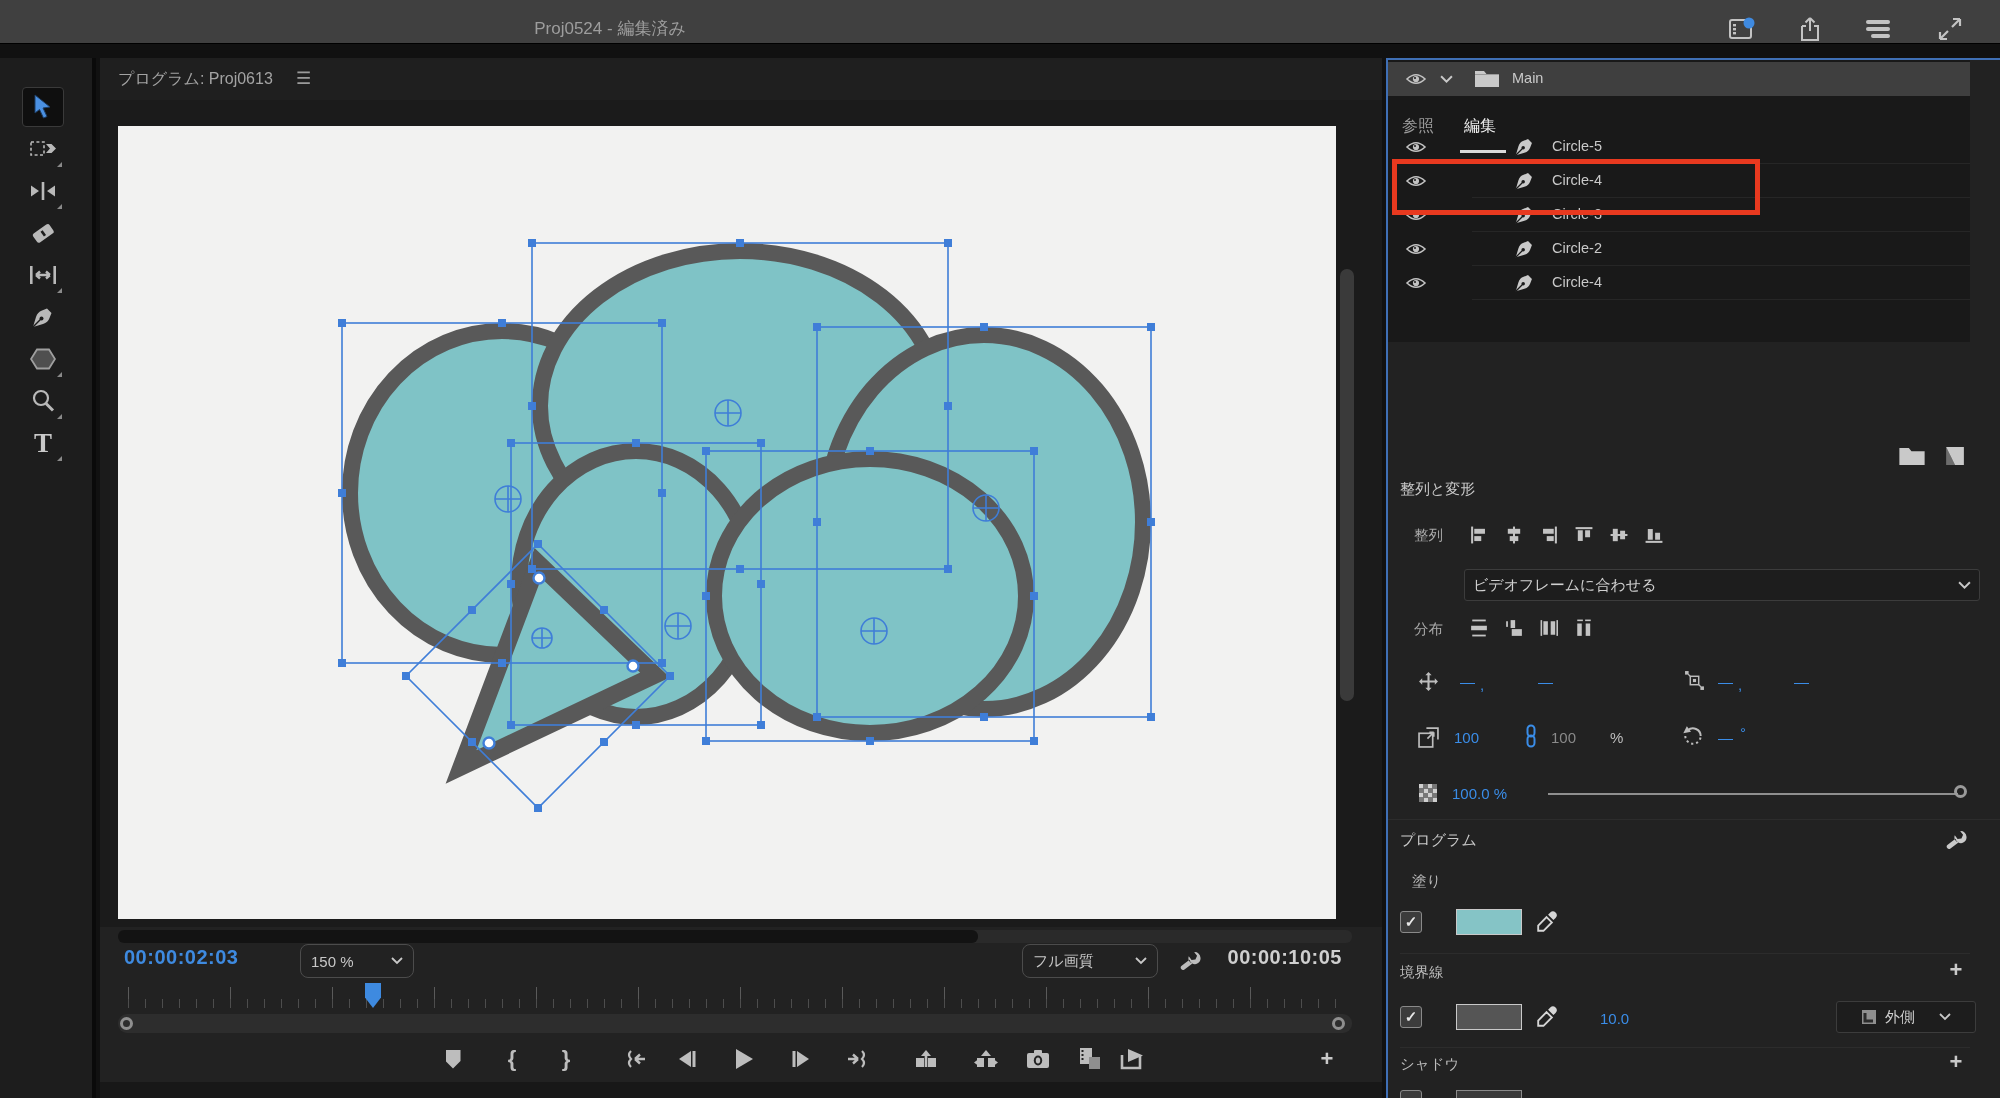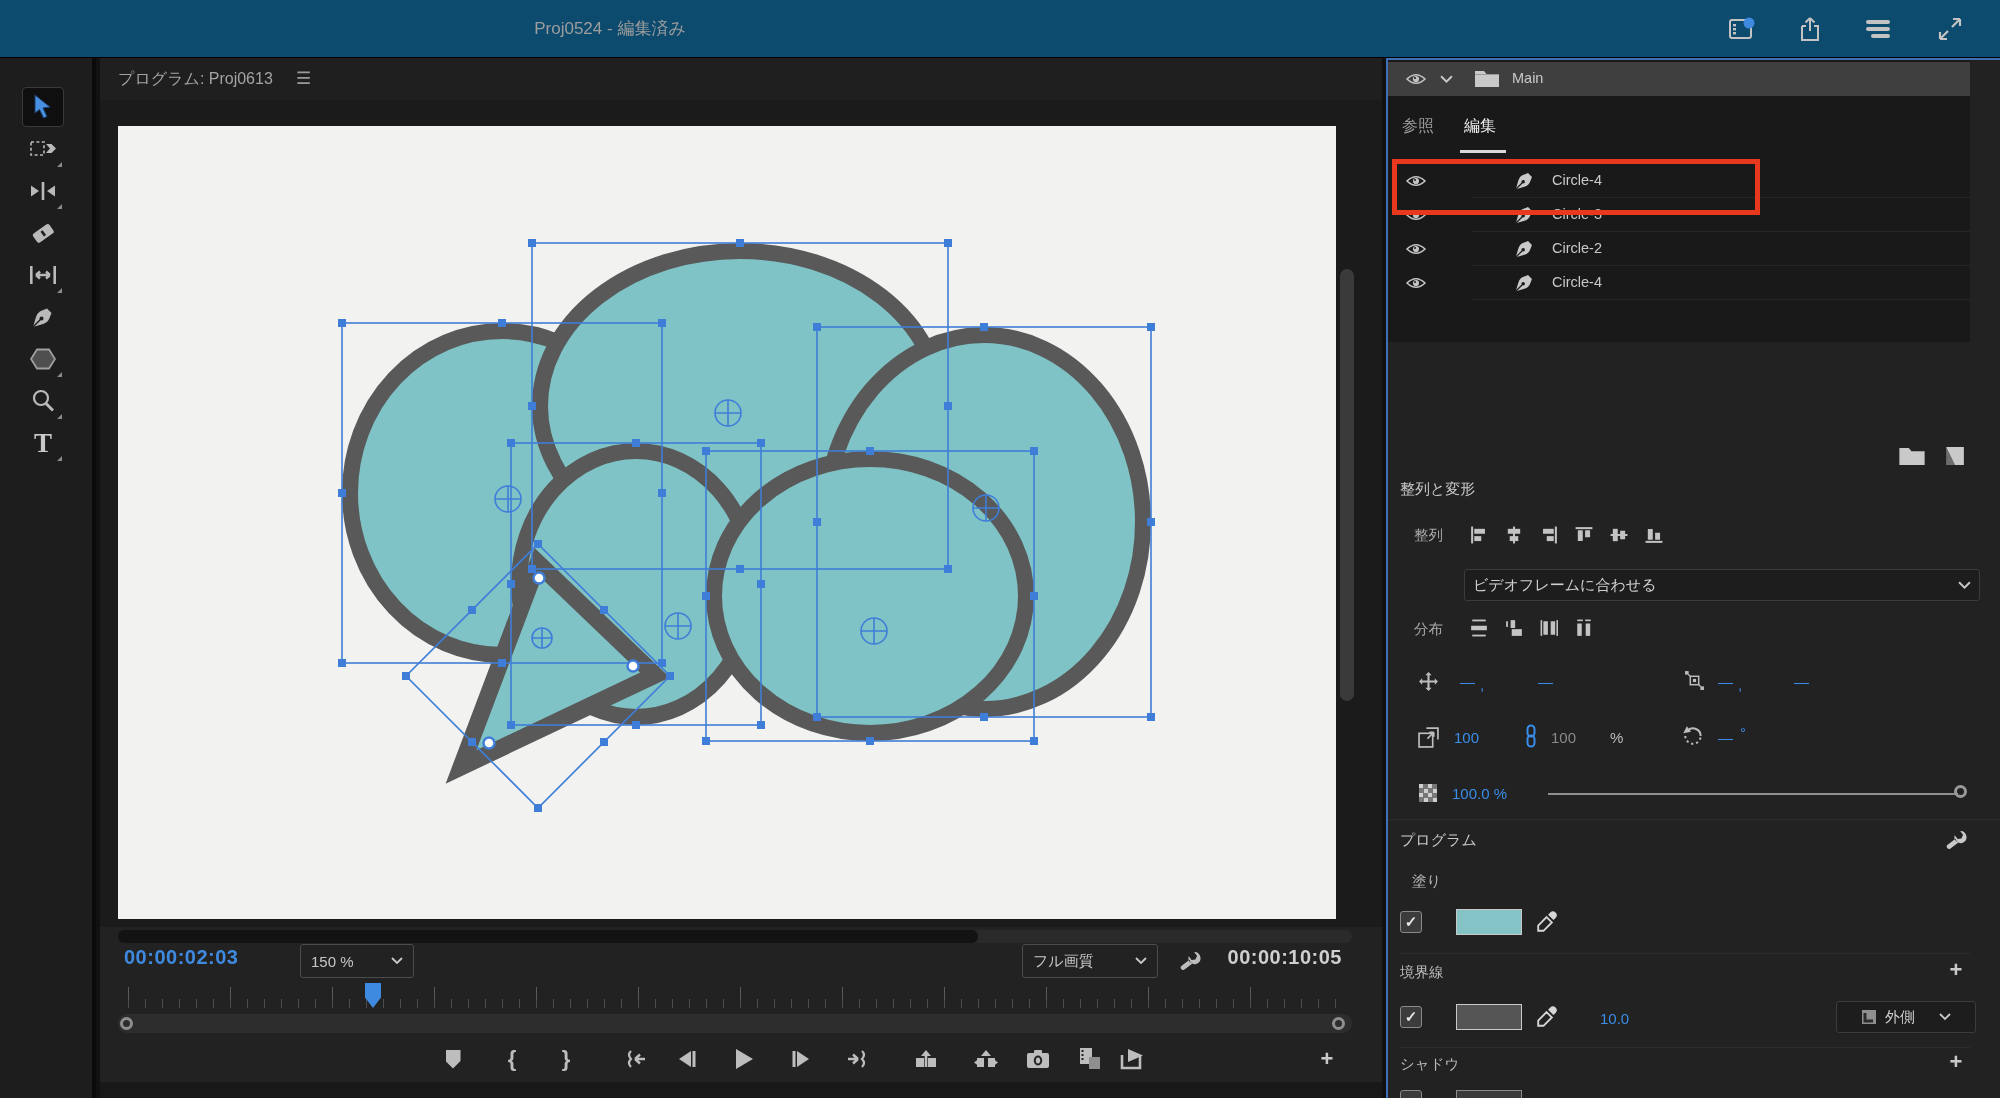--- a/index.html
+++ b/index.html
@@ -1,40 +1,40 @@
 <!DOCTYPE html>
 <html><head>
 <meta charset="utf-8">
 <style>
   html,body{margin:0;padding:0;background:#000;}
   *{box-sizing:border-box;font-family:"Liberation Sans",sans-serif;}
   #window{position:relative;width:2000px;height:1098px;background:#111;overflow:hidden;color:#c9c9c9;}
   .abs{position:absolute;}
   
-  #topbar{left:0;top:0;width:2000px;height:58px;background:#0c4a6e;border-bottom:1px solid #000;}
+  #topbar{left:0;top:0;width:2000px;height:44px;background:#404040;border-bottom:1px solid #000;}
   #win-title{left:0;top:0;width:1220px;height:57px;display:flex;align-items:center;justify-content:center;color:#9d9d9d;font-size:17px;}
   .topicon{top:13px;width:32px;height:32px;display:flex;align-items:center;justify-content:center;color:#c3c3c3;}
   
   #toolbar{left:0;top:58px;width:96px;height:1040px;background:#1d1d1d;border-right:4px solid #0a0a0a;}
   .tool{position:absolute;left:22px;width:42px;height:40px;display:flex;align-items:center;justify-content:center;color:#b9b9b9;}
   .tool.selected{background:#0f0f0f;border:1px solid #3a3a3a;border-radius:4px;}
   .flyout{position:absolute;right:2px;bottom:2px;width:0;height:0;border-left:5px solid transparent;border-bottom:5px solid #8a8a8a;}
   
   #program{left:100px;top:58px;width:1282px;height:1040px;background:#222;}
   #prog-header{left:0;top:0;width:1282px;height:42px;background:#1f1f1f;}
   #prog-title{left:18px;top:11px;font-size:16px;color:#a3a3a3;}
   .panel-menu{font-size:17px;color:#9a9a9a;}
   #viewport{left:0;top:42px;width:1282px;height:827px;background:#1b1b1b;}
   #canvas{left:18px;top:68px;width:1218px;height:793px;background:#f2f2f1;}
   #vscroll{left:1240px;top:211px;width:14px;height:432px;background:#3a3a3a;border-radius:7px;}
   #hscroll-track{left:18px;top:872px;width:1234px;height:13px;background:#2a2a2a;border-radius:6px;}
   #hscroll-thumb{left:18px;top:872px;width:860px;height:13px;background:#131313;border-radius:6px;}
   #tc-current{left:24px;top:888px;font-size:20px;font-weight:bold;color:#3e8ae0;letter-spacing:.5px;}
   #tc-total{left:1106px;top:888px;width:136px;text-align:right;font-size:20px;font-weight:bold;color:#cfcfcf;letter-spacing:.5px;}
-  .mini-dd{height:14px;border:1px solid #4c4c4c;border-radius:3px;display:flex;align-items:center;justify-content:space-between;padding:16px 10px;color:#c8c8c8;font-size:15px;background:#222;}
+  .mini-dd{height:14px;border:1px solid #4c4c4c;border-radius:8px;display:flex;align-items:center;justify-content:space-between;padding:16px 10px;color:#c8c8c8;font-size:15px;background:#222;}
   #ruler{left:28px;top:927px;width:1224px;height:24px;}
   #ruler .minor{position:absolute;left:0;bottom:1px;width:100%;height:9px;background:repeating-linear-gradient(90deg,#4d4d4d 0 1px,transparent 1px 17px);}
   #ruler .major{position:absolute;left:0;bottom:1px;width:100%;height:21px;background:repeating-linear-gradient(90deg,#5a5a5a 0 1px,transparent 1px 102px);}
   #playhead{left:265px;top:925px;width:16px;height:25px;background:#3e8ae0;clip-path:polygon(0 0,100% 0,100% 58%,50% 100%,0 58%);}
   #scrub-track{left:18px;top:956px;width:1234px;height:19px;background:#2d2d2d;border-radius:9px;}
   .scrub-knob{top:959px;width:13px;height:13px;border:3px solid #8f8f8f;border-radius:50%;background:transparent;}
   .tbtn{position:absolute;top:981px;width:40px;height:40px;display:flex;align-items:center;justify-content:center;color:#bdbdbd;}
   .brace{font-size:22px;color:#bdbdbd;font-weight:bold;}
   #prog-bottom{left:0;top:1024px;width:1282px;height:16px;background:#181818;}
   
@@ -392,20 +392,38 @@
             </svg>
           </span>
         <span class="abs" style="left:86px;top:7px">
             <svg width="26" height="19" viewBox="0 0 26 19">
               <path d="M1 2 H10 L12.5 5 H25 V18 H1 Z" fill="#c9c9c9"></path>
               <path d="M1 5.5 H25" stroke="#9a9a9a" stroke-width="1"></path>
             </svg>
           </span>
         <span class="label" style="left:124px">Main</span>
       </div>
+      <div class="lrow" style="top:70px">
+        <span class="eye">
+            <svg width="20" height="14" viewBox="0 0 20 14">
+              <path d="M1 7 Q10 -1.5 19 7 Q10 15.5 1 7 Z" fill="none" stroke="currentColor" stroke-width="1.6"></path>
+              <circle cx="10" cy="7" r="3.1" fill="currentColor"></circle>
+              <circle cx="9" cy="5.9" r="1" fill="#191919"></circle>
+            </svg>
+          </span>
+        <span class="abs" style="left:126px;top:6px">
+            <svg width="21" height="21" viewBox="0 0 24 24">
+              <path d="M2 22 L5 12 Q6.5 7 11 5.5 L16 3.5 L20.5 8 L18.5 13 Q17 17.5 12 19 Z" fill="#c9c9c9"></path>
+              <circle cx="10.5" cy="13.5" r="2" fill="#191919"></circle>
+              <path d="M2 22 L9.4 14.6" stroke="#191919" stroke-width="1.4"></path>
+            </svg>
+          </span>
+        <span class="label" style="left:164px">Circle-5</span>
+        <div class="divider"></div>
+      </div>
       <div class="lrow" style="top:104px">
         <span class="eye">
             <svg width="20" height="14" viewBox="0 0 20 14">
               <path d="M1 7 Q10 -1.5 19 7 Q10 15.5 1 7 Z" fill="none" stroke="currentColor" stroke-width="1.6"></path>
               <circle cx="10" cy="7" r="3.1" fill="currentColor"></circle>
               <circle cx="9" cy="5.9" r="1" fill="#191919"></circle>
             </svg>
           </span>
         <span class="abs" style="left:126px;top:6px">
             <svg width="21" height="21" viewBox="0 0 24 24">

